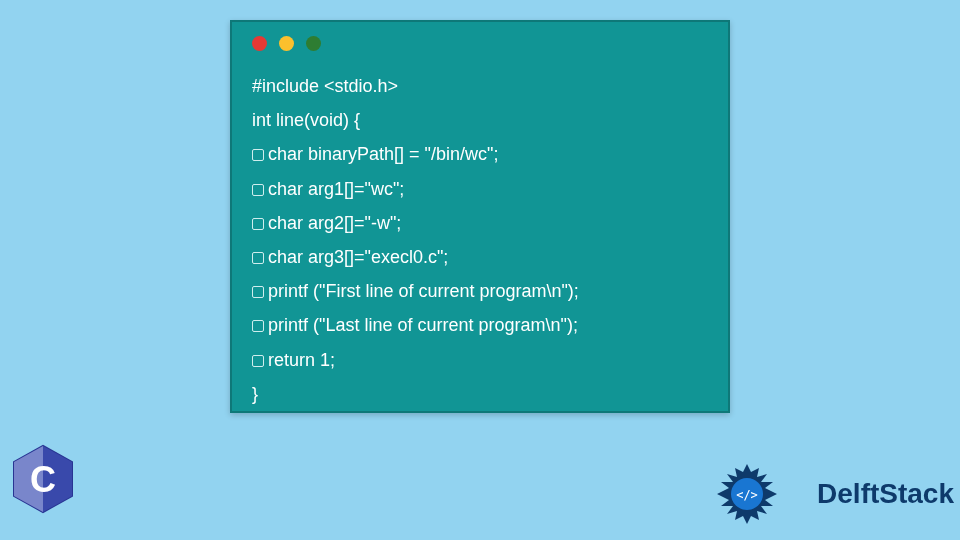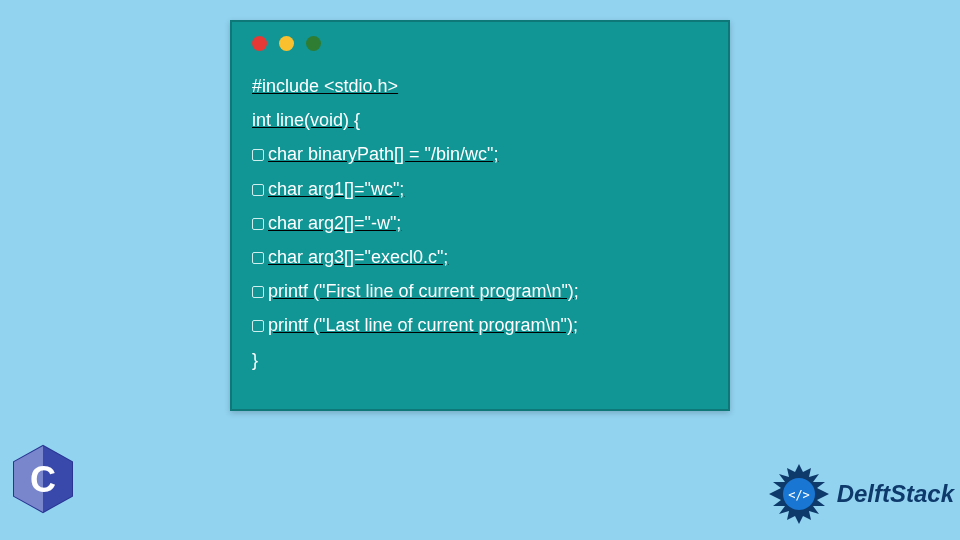--- a/index.html
+++ b/index.html
@@ -11,23 +11,22 @@
     font-family: Arial, Helvetica, sans-serif;
     overflow: hidden;
   }
   .code-window {
     position: absolute;
     left: 230px;
     top: 20px;
     width: 500px;
     background: #119595;
     border: 2px solid #0e7878;
-    padding: 14px 20px 32px 20px;
+    padding: 14px 20px 0 20px;
     box-shadow: 0 2px 6px rgba(0,0,0,0.2);
-    text-decoration: underline;
   }
   .traffic-lights {
     display: flex;
     gap: 12px;
     margin-bottom: 18px;
   }
   .dot {
     width: 15px;
     height: 15px;
     border-radius: 50%;
@@ -58,44 +57,45 @@
   }
   .delft {
     position: absolute;
     right: 6px;
     bottom: 14px;
     display: flex;
     align-items: center;
     gap: 6px;
   }
   .delft-text {
-    font-size: 24px;
+    font-size: 28px;
     font-weight: 600;
     color: #0e3a6b;
-    font-style: italic;
+    margin-left: 32px;
   }
 </style>
 </head>
 <body>
 
 <div class="code-window">
   <div class="traffic-lights">
     <span class="dot red"></span>
     <span class="dot yellow"></span>
     <span class="dot green"></span>
   </div>
   <div class="code" id="code-container">
       <div class="code-line"><span>#include &lt;stdio.h&gt;</span></div>
       <div class="code-line"><span>int line(void) {</span></div>
       <div class="code-line"><span class="tab-marker"></span><span>char binaryPath[] = "/bin/wc";</span></div>
       <div class="code-line"><span class="tab-marker"></span><span>char arg1[]="wc";</span></div>
       <div class="code-line"><span class="tab-marker"></span><span>char arg2[]="-w";</span></div>
       <div class="code-line"><span class="tab-marker"></span><span>char arg3[]="execl0.c";</span></div>
       <div class="code-line"><span class="tab-marker"></span><span>printf ("First line of current program\n");</span></div>
       <div class="code-line"><span class="tab-marker"></span><span>printf ("Last line of current program\n");</span></div>
+      <div class="code-line"><span class="tab-marker"></span><span>return 1;</span></div>
       <div class="code-line"><span>}</span></div>
     </div>
 </div>
 
 <div class="c-logo">
   <svg width="62" height="70" viewBox="0 0 62 70">
     <polygon points="31,2 60,18 60,52 31,68 2,52 2,18" fill="#5c6bc0" stroke="#283593" stroke-width="2"></polygon>
     <polygon points="31,2 60,18 60,52 31,68 31,35" fill="#3949ab"></polygon>
     <polygon points="31,2 2,18 2,52 31,68 31,35" fill="#7986cb"></polygon>
     <text x="31" y="48" text-anchor="middle" font-size="36" font-weight="bold" fill="#ffffff" font-family="Arial">C</text>

